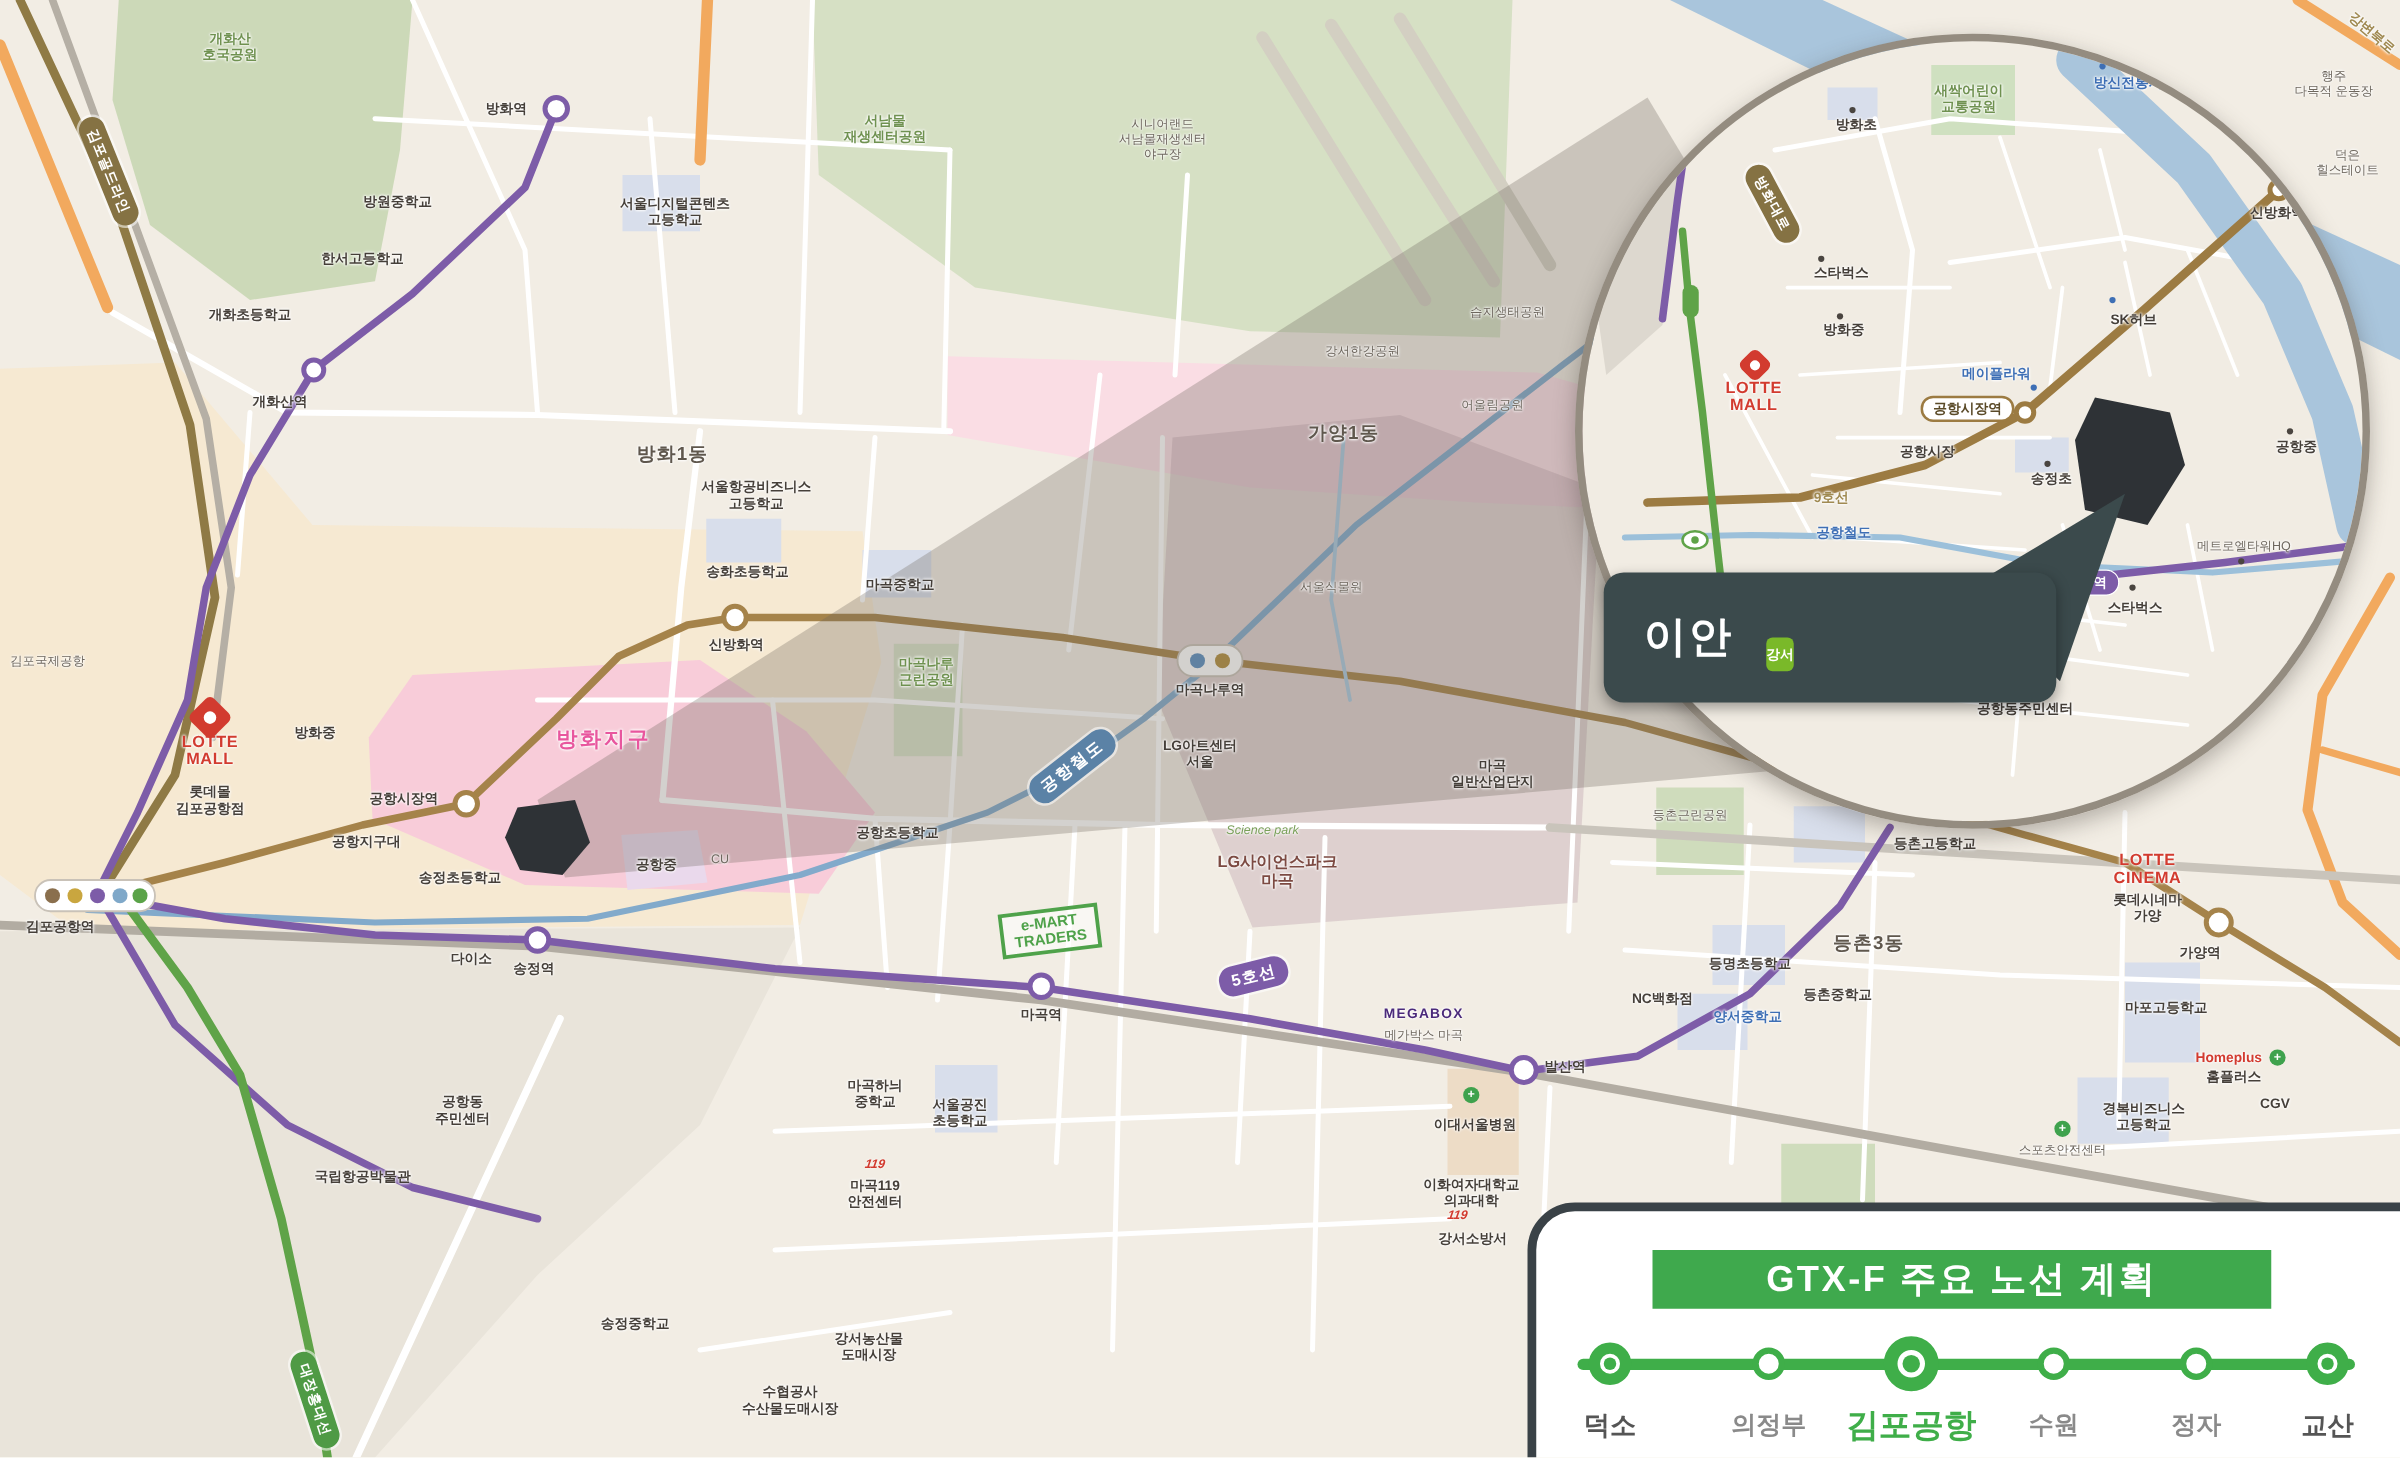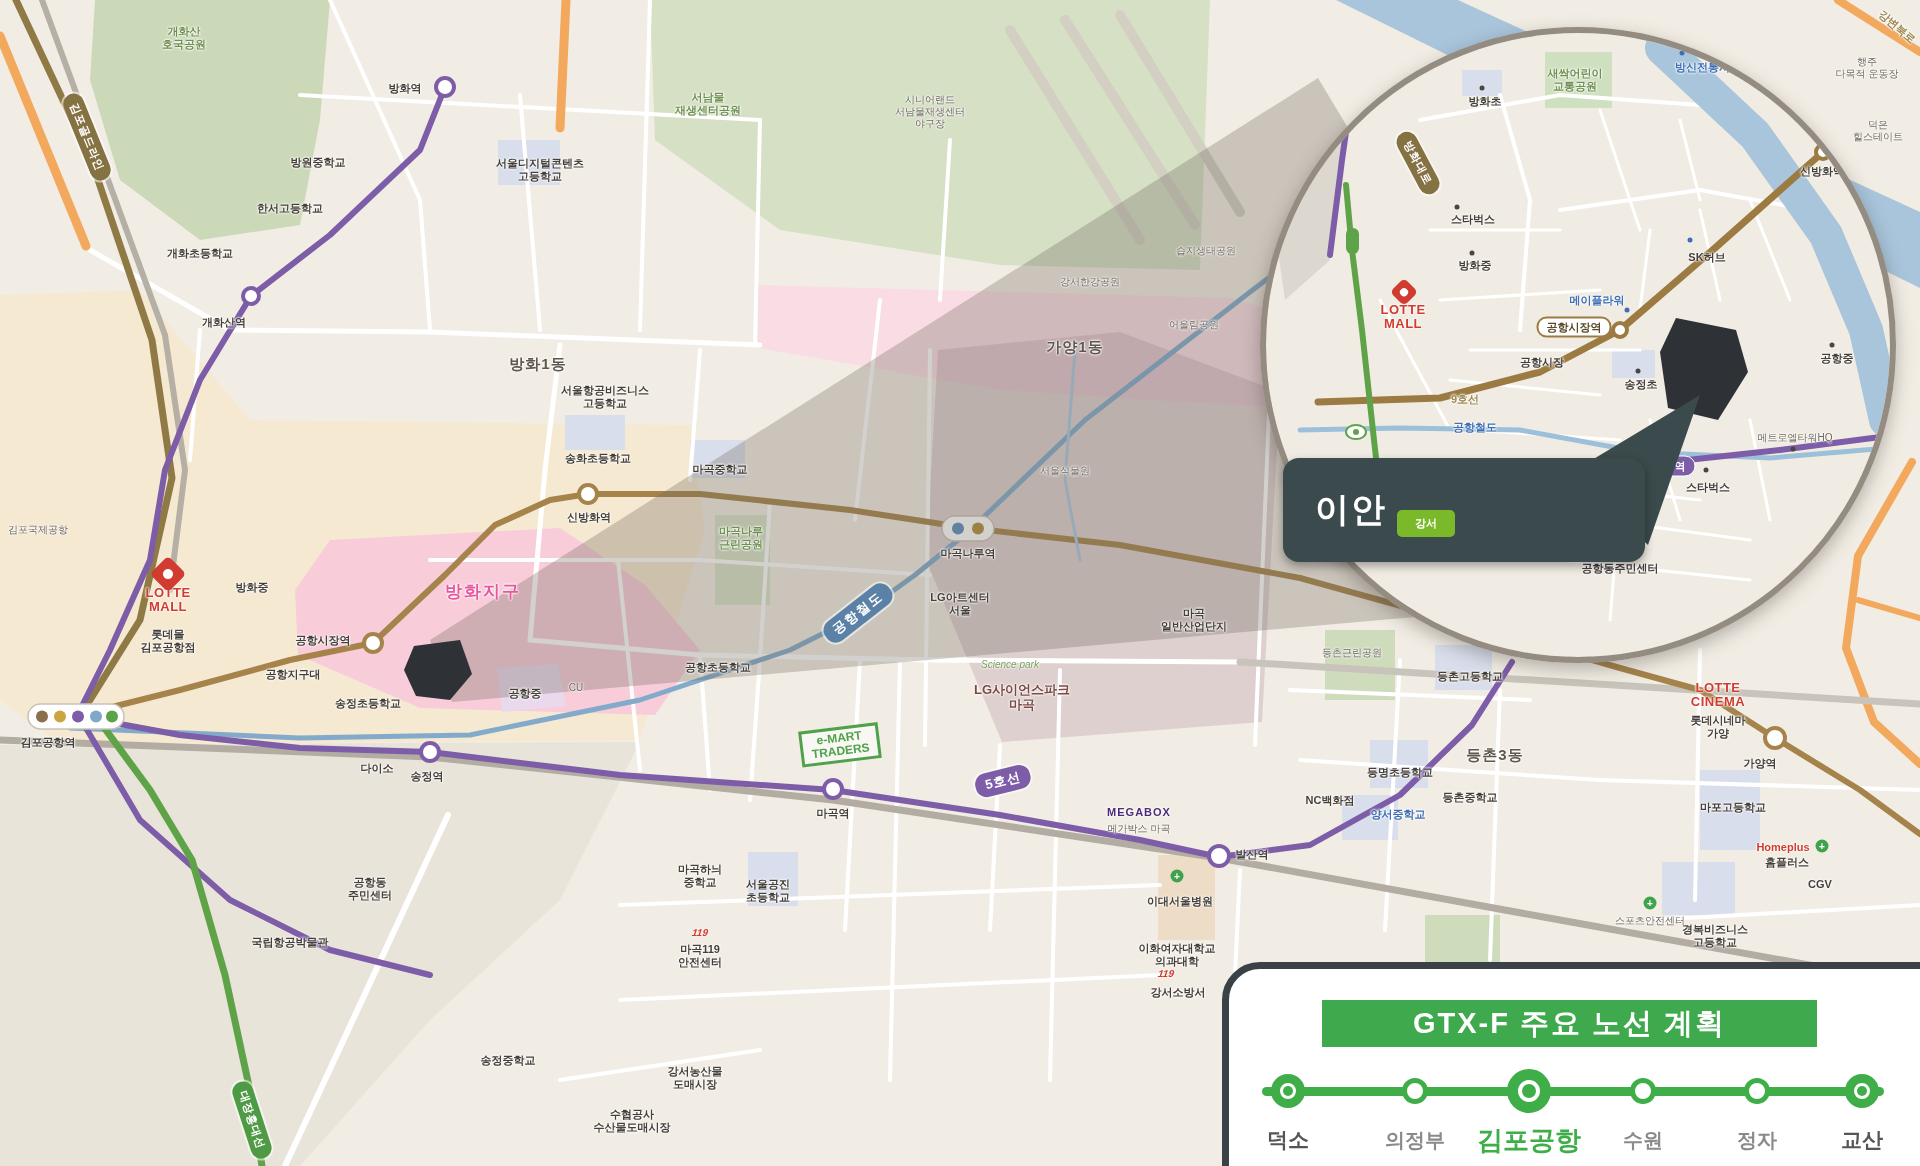--- a/index.html
+++ b/index.html
@@ -52,22 +52,22 @@
   
   #iaan-logo{position:absolute;background:#3b4a4c;border-radius:16px;box-shadow:0 4px 10px rgba(0,0,0,.35);
          display:flex;align-items:center;padding:0 18px;box-sizing:border-box;}
   .iaan-word{position:relative;width:196px;height:86px;}
   .iaan-text{position:absolute;left:0;bottom:6px;color:#fff;font:bold 58px "DejaVu Sans",sans-serif;
          letter-spacing:-3px;line-height:1;}
   .iaan-dot{position:absolute;left:4px;top:6px;width:12px;height:12px;border-radius:50%;background:#8dc63f;}
   .iaan-roof{position:absolute;left:30px;top:2px;width:154px;height:62px;
          border-top:9px solid #8dc63f;border-right:9px solid #8dc63f;border-top-right-radius:24px;}
   .iaan-kor{color:#fff;font:bold 34px "Liberation Sans",sans-serif;margin-left:14px;letter-spacing:2px;}
-  .iaan-tag{margin-left:10px;margin-top:26px;background:#7ab929;color:#fff;border-radius:5px 5px 5px 5px;
-         font:bold 11px "Liberation Sans",sans-serif;padding:6px 18px;position:relative;}
+  .iaan-tag{margin-left:26px;margin-top:26px;background:#7ab929;color:#fff;border-radius:5px 5px 5px 5px;
+         font:bold 11px "Liberation Sans",sans-serif;padding:6px 0;position:relative;}
   
   #legend{position:absolute;background:#fff;border:7px solid #3a4247;border-radius:38px 0 0 0;box-sizing:border-box;}
   #legend-bar{position:absolute;background:#3fa94d;display:flex;align-items:center;justify-content:center;}
   #legend-title{color:#fff;font:bold 29px "Liberation Sans",sans-serif;letter-spacing:2px;}
   #legend-line{position:absolute;height:9px;background:#3fae49;border-radius:5px;}
   .leg-st{position:absolute;transform:translate(-50%,-50%);background:#fff;border-radius:50%;box-sizing:border-box;}
   .leg-st .core{position:absolute;left:50%;top:50%;transform:translate(-50%,-50%);border-radius:50%;background:#3fae49;}
   .leg-lbl{position:absolute;transform:translate(-50%,-50%);font:bold 20px "Liberation Sans",sans-serif;
          color:#8a8a8a;white-space:nowrap;}
   .leg-lbl.major{color:#555;font-size:21px;}
@@ -215,40 +215,40 @@
       <div class="lbl" style="left: 833px; top: 813px;">마곡역</div>
       <div class="lbl" style="left: 1252px; top: 854px;">발산역</div>
       <div class="lbl c-purple" style="left: 1139px; top: 812px;">MEGABOX</div>
       <div class="lbl c-sm" style="left: 1139px; top: 829px;">메가박스 마곡</div>
       <div class="lbl" style="left: 1330px; top: 800px;">NC백화점</div>
       <div class="lbl c-blue" style="left: 1398px; top: 814px;">양서중학교</div>
       <div class="lbl" style="left: 1400px; top: 772px;">등명초등학교</div>
       <div class="lbl" style="left: 1470px; top: 797px;">등촌중학교</div>
       <div class="lbl c-district" style="left: 1495px; top: 755px;">등촌3동</div>
       <div class="lbl c-sm" style="left: 1352px; top: 653px;">등촌근린공원</div>
-      <div class="lbl" style="left: 1470px; top: 676px;">등촌고등학교</div>
+      <div class="lbl" style="left: 1548px; top: 676px;">등촌고등학교</div>
       <div class="lbl" style="left: 1180px; top: 901px; font-family: Liberation Serif, serif;">이대서울병원</div>
       <div class="lbl" style="left: 1177px; top: 955px;">이화여자대학교<br>의과대학</div>
       <div class="lbl" style="left: 1178px; top: 992px;">강서소방서</div>
       <div class="lbl" style="left: 700px; top: 956px;">마곡119<br>안전센터</div>
       <div class="lbl" style="left: 700px; top: 876px;">마곡하늬<br>중학교</div>
       <div class="lbl" style="left: 768px; top: 891px;">서울공진<br>초등학교</div>
       <div class="lbl" style="left: 370px; top: 889px;">공항동<br>주민센터</div>
       <div class="lbl" style="left: 290px; top: 942px;">국립항공박물관</div>
       <div class="lbl" style="left: 508px; top: 1060px;">송정중학교</div>
       <div class="lbl" style="left: 632px; top: 1121px;">수협공사<br>수산물도매시장</div>
       <div class="lbl" style="left: 695px; top: 1078px;">강서농산물<br>도매시장</div>
       <div class="lbl c-red" style="left: 1718px; top: 695px;">LOTTE<br>CINEMA</div>
       <div class="lbl" style="left: 1718px; top: 727px;">롯데시네마<br>가양</div>
       <div class="lbl" style="left: 1760px; top: 763px;">가양역</div>
       <div class="lbl" style="left: 1733px; top: 807px;">마포고등학교</div>
       <div class="lbl c-redsm" style="left: 1783px; top: 847px;">Homeplus</div>
       <div class="lbl" style="left: 1787px; top: 862px;">홈플러스</div>
       <div class="lbl" style="left: 1820px; top: 884px;">CGV</div>
-      <div class="lbl" style="left: 1715px; top: 936px; font-family: Liberation Serif, serif;">경복비즈니스<br>고등학교</div>
+      <div class="lbl" style="left: 1715px; top: 894px; font-family: Liberation Serif, serif;">경복비즈니스<br>고등학교</div>
       <div class="lbl c-sm" style="left: 1650px; top: 921px;">스포츠안전센터</div>
       <div class="lbl c-tan" style="left: 1897px; top: 27px; transform: translate(-50%, -50%) rotate(40deg);">강변북로</div>
       <div class="lbl c-sm" style="left: 1867px; top: 68px;">행주<br>다목적 운동장</div>
       <div class="lbl c-sm" style="left: 1878px; top: 131px;">덕은<br>힐스테이트</div>
       <div class="badge b-olive" style="left: 87px; top: 137px; transform: translate(-50%, -50%) rotate(68deg);">김포골드라인</div>
       <div class="badge b-purple" style="left: 1003px; top: 781px; transform: translate(-50%, -50%) rotate(-14deg);">5호선</div>
       <div class="badge b-blue" style="left: 858px; top: 613px; transform: translate(-50%, -50%) rotate(-38deg);">공항철도</div>
       <div class="badge b-greenline" style="left: 252px; top: 1120px; transform: translate(-50%, -50%) rotate(72deg);">대장홍대선</div>
       <div class="icon-lotte" style="width: 26px; height: 26px; left: 168px; top: 574px;"></div>
       <div class="icon-cross" style="left: 1177px; top: 876px;">+</div>

